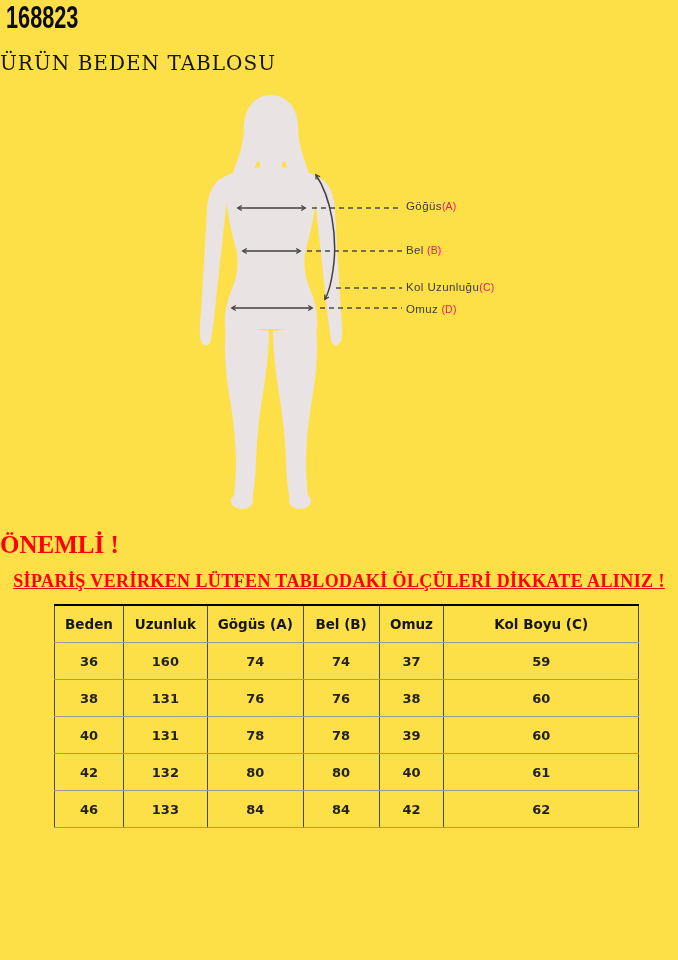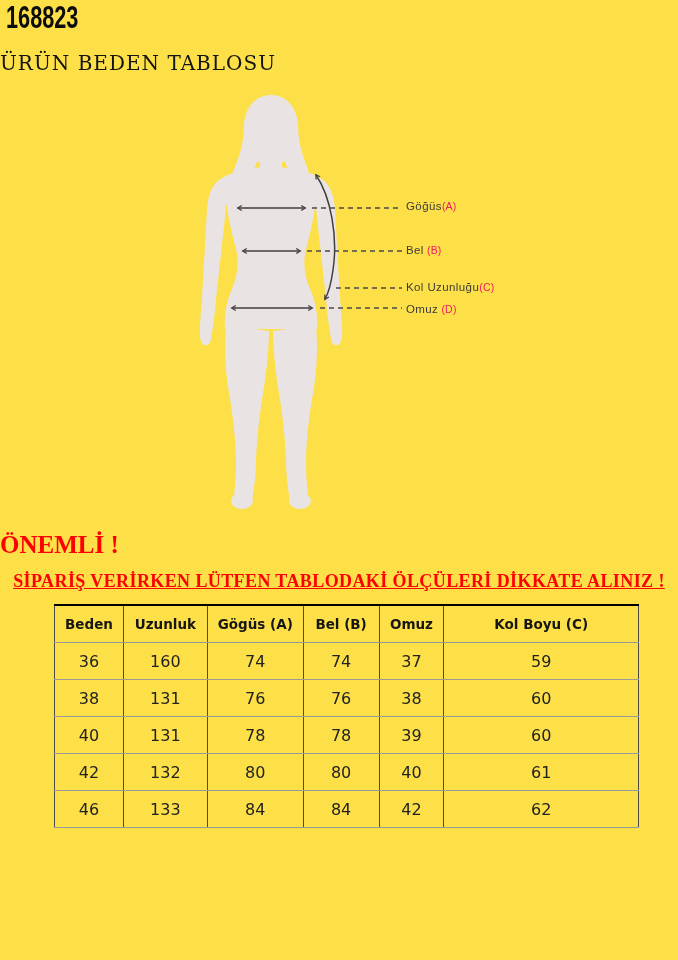--- a/index.html
+++ b/index.html
@@ -70,21 +70,21 @@
   .size-table th, .size-table td {
     border-left: 1px solid #4a4a4a;
     border-right: 1px solid #4a4a4a;
     border-top: 1px solid #9a9a9a;
     border-bottom: 1px solid #9a9a9a;
     text-align: center; vertical-align: middle;
     padding: 0;
     margin-top: 24px;
   }
   .size-table th { height: 36px; font-size: 13.5px; font-weight: 700; }
-  .size-table td { height: 36px; font-size: 16px; font-weight: 400; color: #222; }
+  .size-table td { height: 36px; font-size: 13px; font-weight: 700; color: #222; }
 </style>
 </head>
 <body>
 
 <div class="page">
 
   <div class="product-code">168823</div>
 
   <div class="sheet-title">ÜRÜN BEDEN TABLOSU</div>
 

